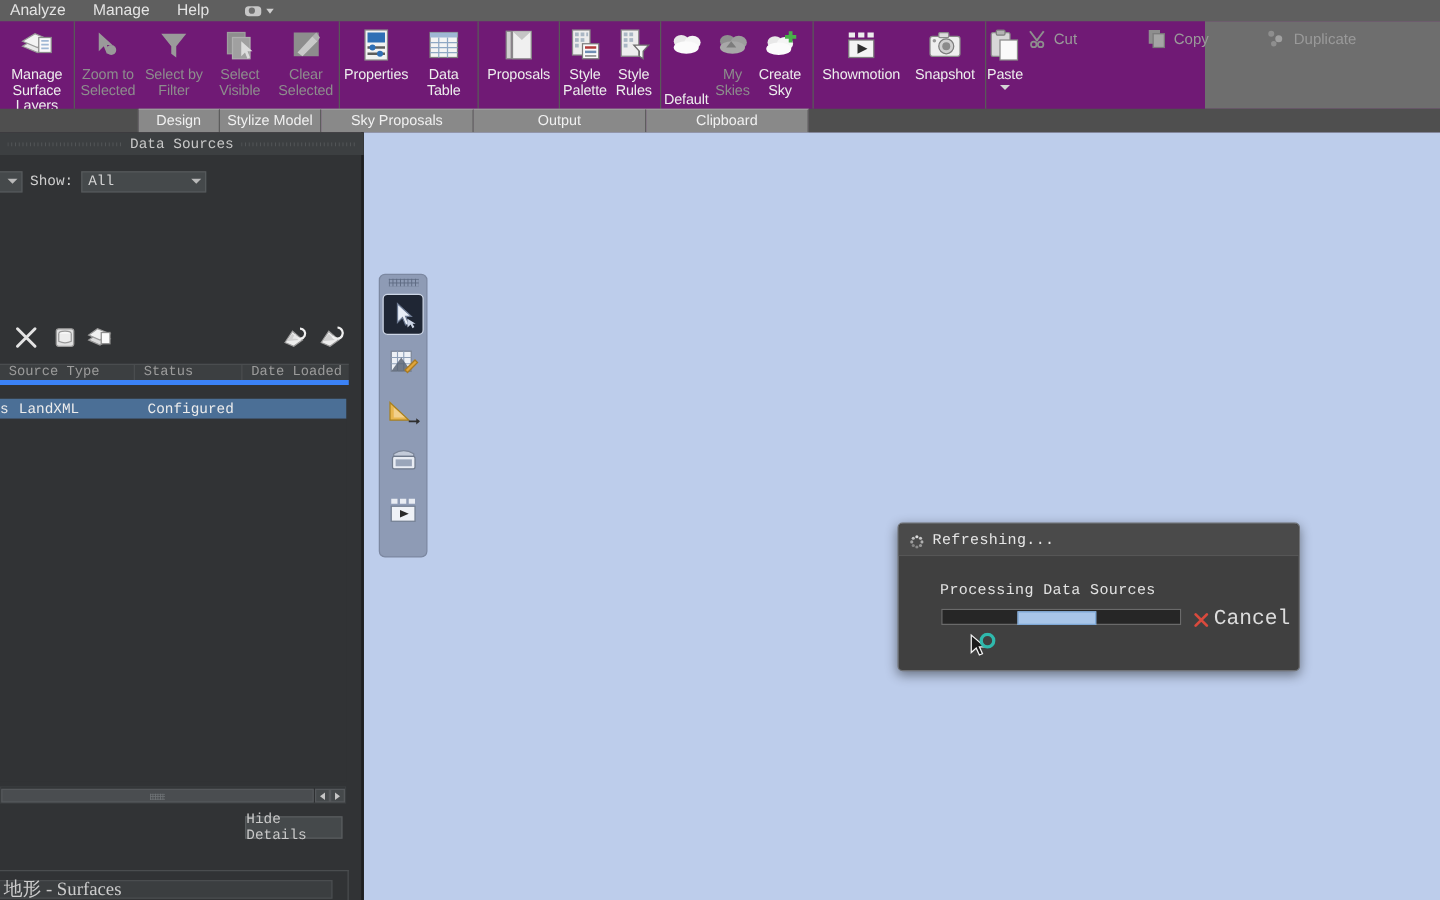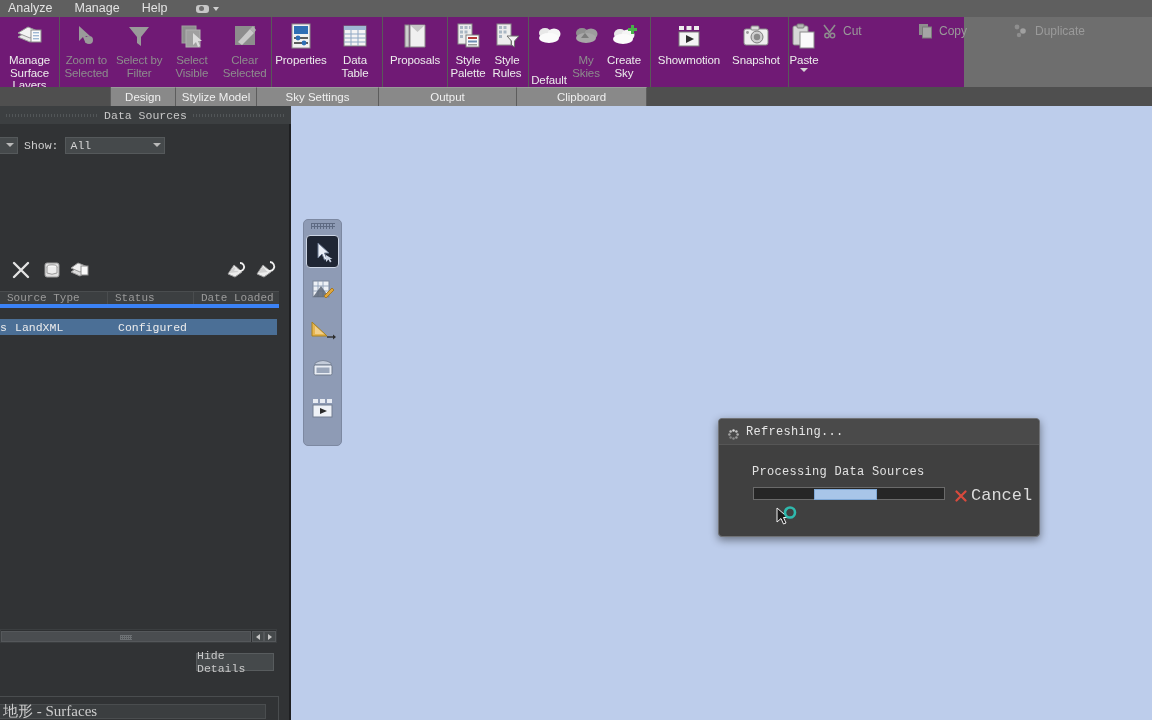--- a/index.html
+++ b/index.html
@@ -527,21 +527,21 @@
       </div>
     </div>
 
     <div style="flex:1 1 auto;height:70px;background:#6e6e6e;"></div>
   </div>
 
   <div id="panel-titles">
     <div class="ptitle" style="width:111px;background:#4f4f4f;border-top:none;"></div>
     <div class="ptitle" style="width:65px;">Design</div>
     <div class="ptitle" style="width:81px;">Stylize Model</div>
-    <div class="ptitle" style="width:122px;">Sky Settings</div>
+    <div class="ptitle" style="width:122px;">Sky Proposals</div>
     <div class="ptitle" style="width:138px;">Output</div>
     <div class="ptitle" style="width:130px;">Clipboard</div>
     <div class="spacer"></div>
   </div>
 </div>
 
 <div id="viewport">
 
   <div id="vstrip">
     <div class="vgrip"></div>

